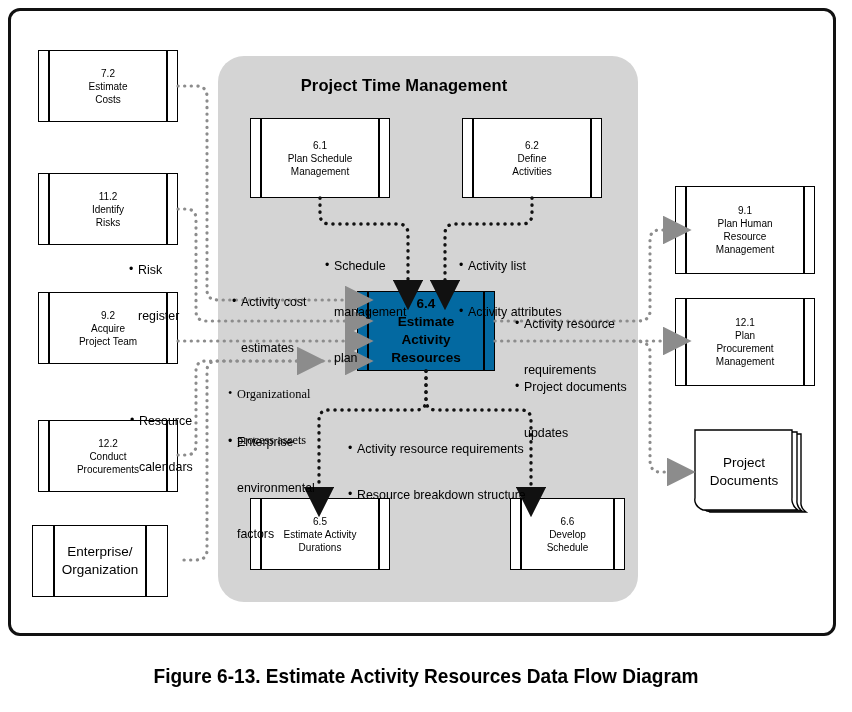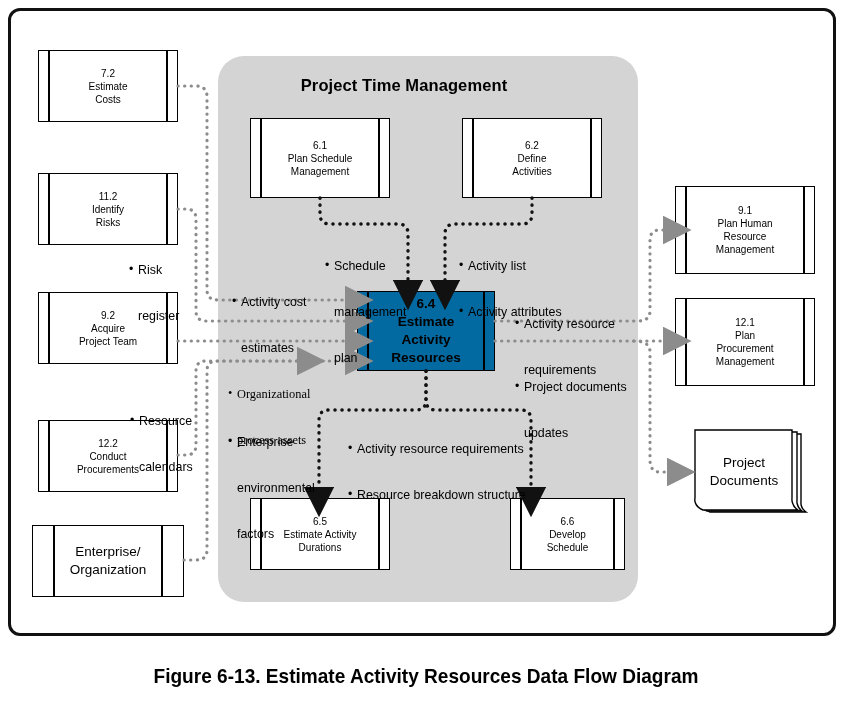--- a/index.html
+++ b/index.html
@@ -100,21 +100,21 @@
   <div class="pbox" style="left:38px;top:292px;width:140px;height:72px;">
     <span class="txt"><span>9.2</span><br><span style="white-space:pre-line">Acquire
 Project Team</span></span>
   </div>
 
   <div class="pbox" style="left:38px;top:420px;width:140px;height:72px;">
     <span class="txt"><span>12.2</span><br><span style="white-space:pre-line">Conduct
 Procurements</span></span>
   </div>
 
-  <div class="ebox" style="left:32px;top:525px;width:152px;height:72px;justify-content:center;">
+  <div class="ebox" style="left:32px;top:525px;width:136px;height:72px;justify-content:center;">
     <span class="txt" style="white-space:pre-line">Enterprise/
 Organization</span>
   </div>
 
   <div class="pbox" style="left:675px;top:186px;width:140px;height:88px;">
     <span class="txt"><span>9.1</span><br><span style="white-space:pre-line">Plan Human
 Resource
 Management</span></span>
   </div>
 

